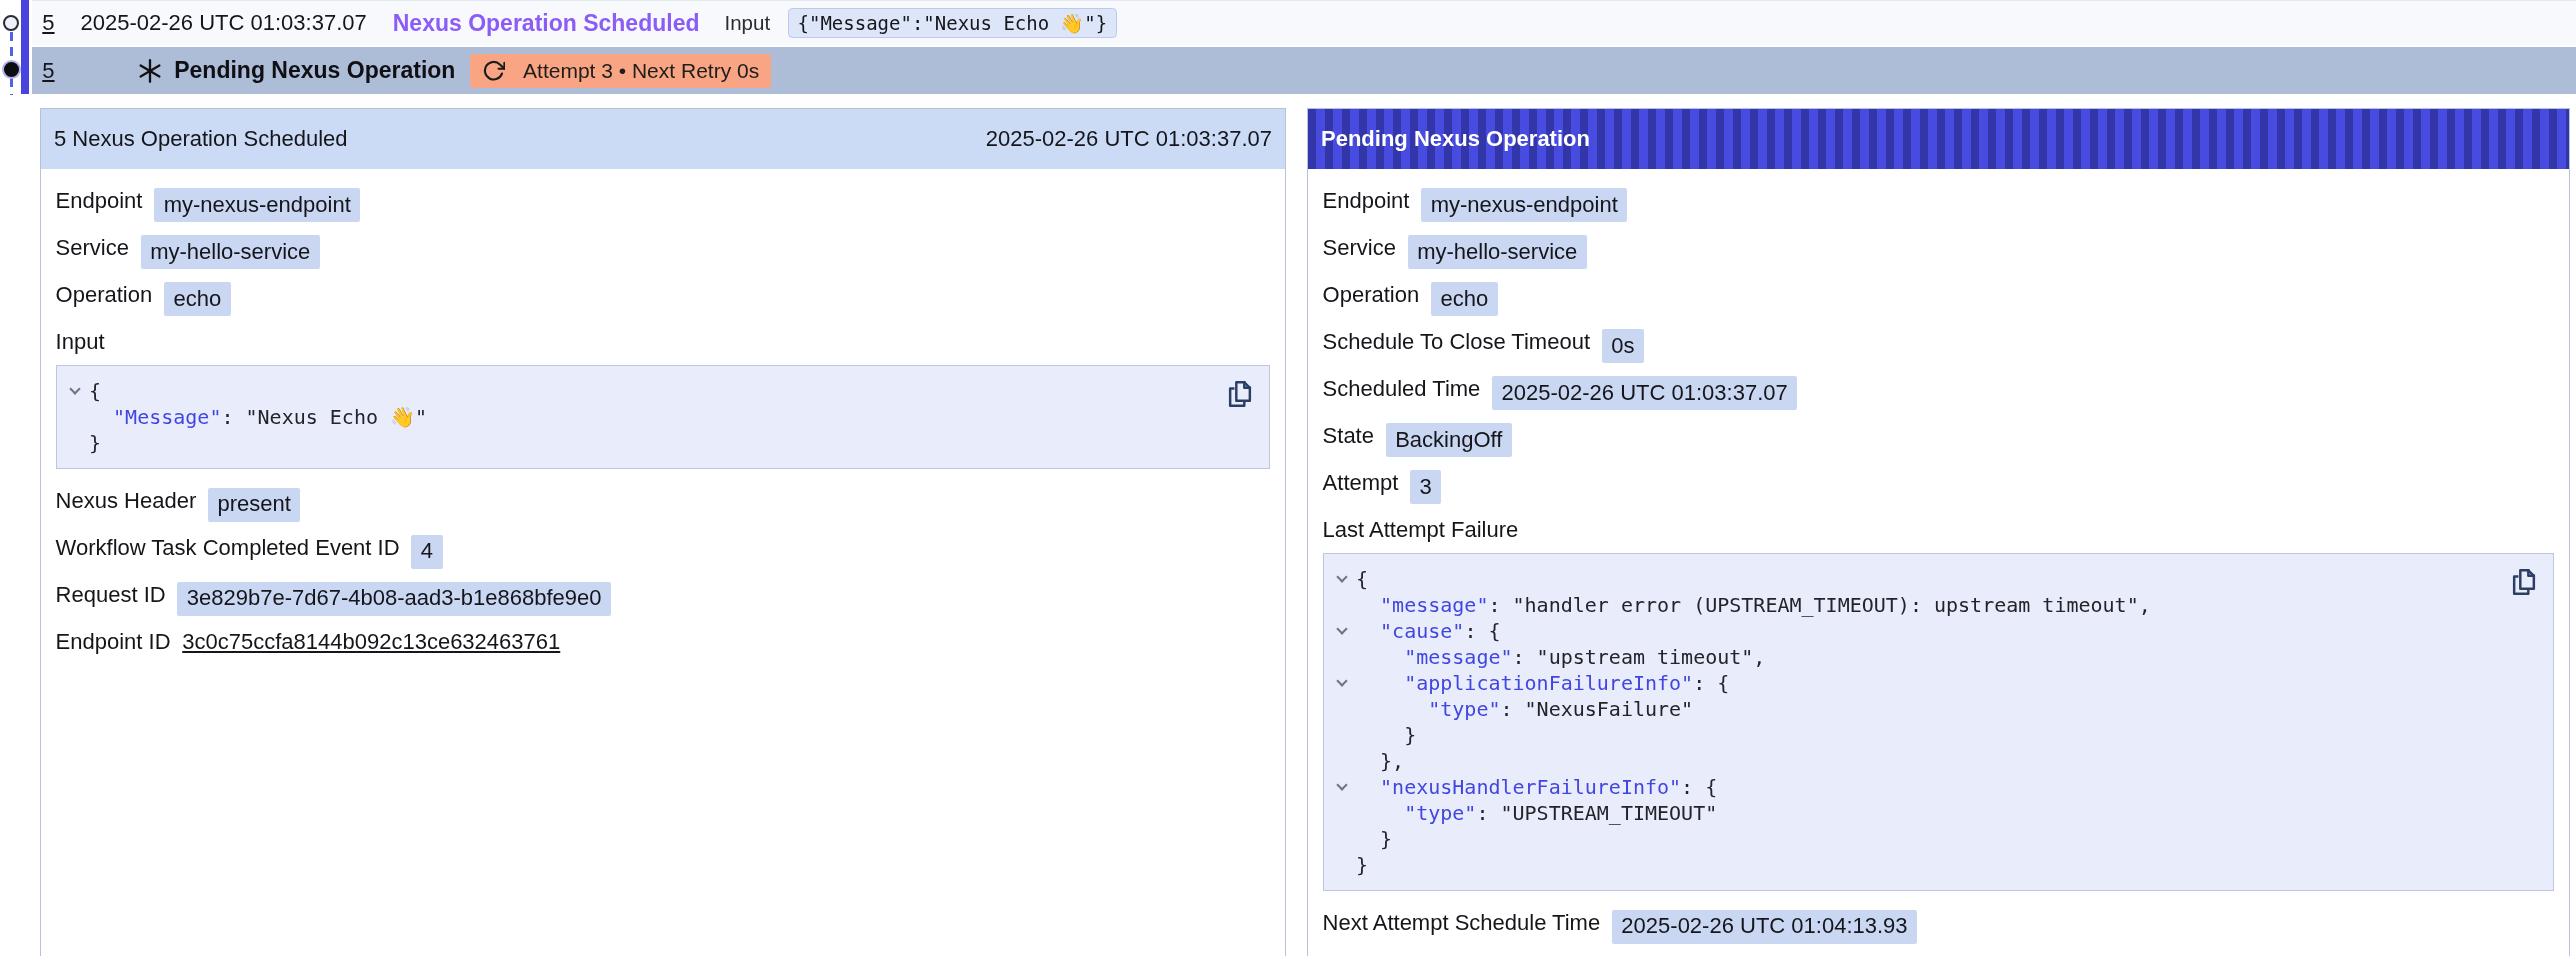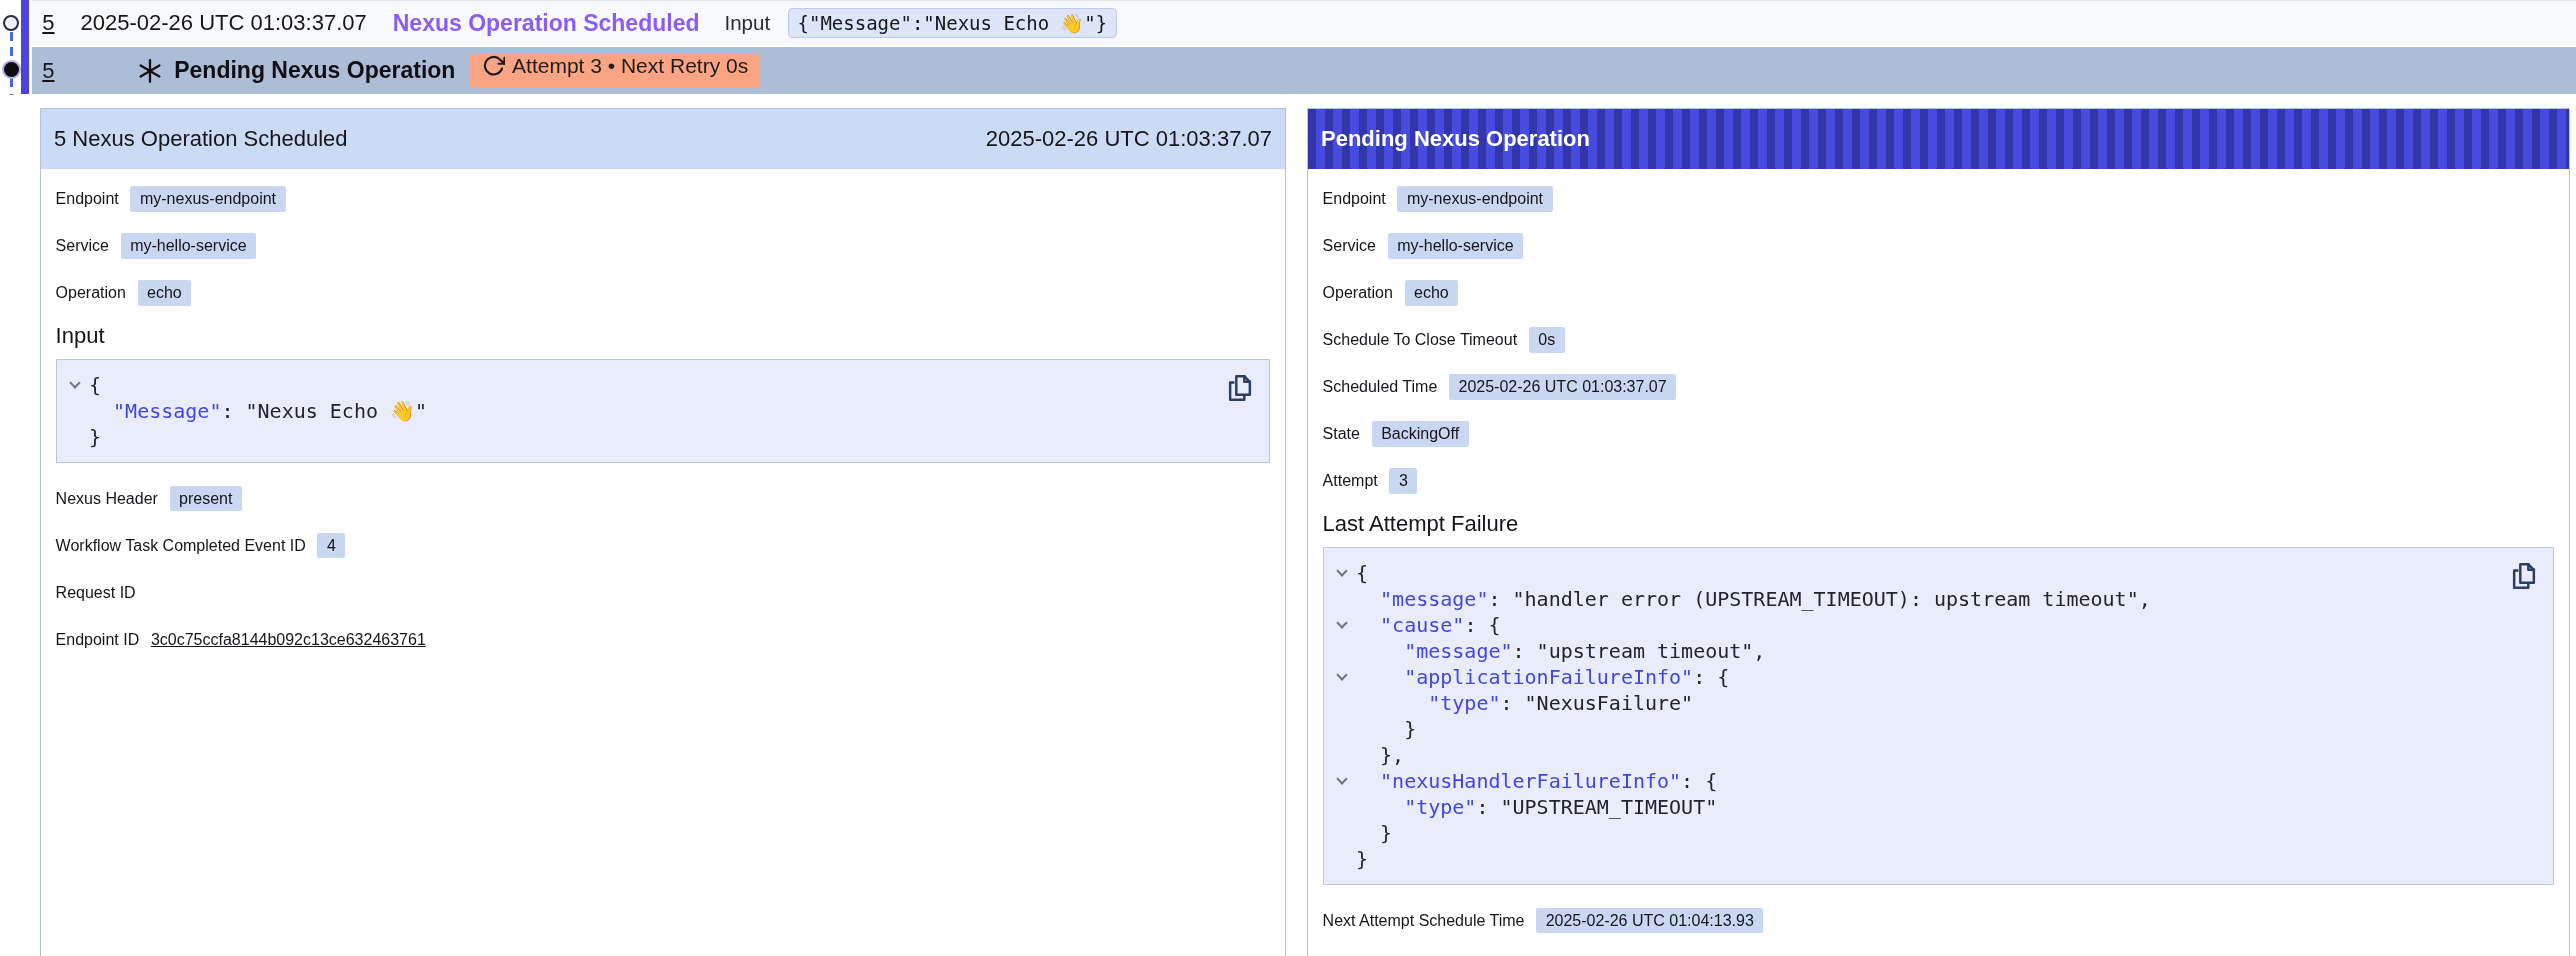--- a/index.html
+++ b/index.html
@@ -22,35 +22,35 @@
   .row2 { top: 47px; height: 47px; background: #adbdd8; }
   .eid { font-size: 22px; color: #15151a; text-decoration: underline; cursor: pointer; }
   .ets { margin-left: 26px; font-size: 22px; }
   .etitle { margin-left: 26px; font-size: 23px; font-weight: 700; color: #8b5cf6; }
   .ilabel { margin-left: 25px; font-size: 20.5px; color: #2b2b33; }
   .ipill { margin-left: 17.6px; font: 19px "DejaVu Sans Mono", monospace; background: #dde6f9;
            border: 1.5px solid #bdc9ec; border-radius: 4.4px; padding: 2.9px 8.8px; color: #16161d; cursor: pointer; }
   .aster { margin-left: 82px; display: inline-flex; }
   .aster svg { width: 26px; height: 26px; stroke: #121212; stroke-width: 3.2; stroke-linecap: round; }
   .etitle2 { margin-left: 11.7px; font-size: 23px; font-weight: 700; color: #101014; }
-  .abadge { margin-left: 14.6px; height: 34px; display: inline-flex; align-items: flex-start; gap: 7px;
+  .abadge { margin-left: 14.6px; height: 34px; display: inline-flex; align-items: center; gap: 18px;
             background: #f9a583; border-radius: 2.9px; padding: 0 11.7px; font-size: 21px; color: #1d1d1d; }
   .ricon svg { width: 23.4px; height: 23.4px; fill: none; stroke: #1c1c1c; stroke-width: 2.2;
                stroke-linecap: round; stroke-linejoin: round; display: block; }
   
   .panel { position: absolute; top: 108px; height: 1025px; border: 1.5px solid #b6c2da; background: #fff; }
   .panel-left  { left: 40px;   width: 1246px; }
   .panel-right { left: 1307px; width: 1263px; }
   .phead { height: 60px; display: flex; align-items: center; justify-content: space-between;
            padding: 0 13px; font-size: 22px; }
   .phead-left  { background: #cbdaf5; color: #15151a; }
   .phead-right { background: repeating-linear-gradient(90deg, #3336a8 0 8px, #474be0 8px 17px);
                  color: #ffffff; font-weight: 600; }
   .pbody { padding: 13px 14.6px 0; }
-  .field { display: flex; align-items: center; margin-bottom: 13px; height: 34px; font-size: 16px; }
+  .field { display: flex; margin-bottom: 13px; height: 34px; font-size: 22px; margin-top: 6px; }
   .flabel { margin-right: 11.7px; white-space: nowrap; }
   .vbadge { background: #c9d7f3; border-radius: 2px; padding: 3.7px 9.5px; white-space: nowrap; }
   .vlink  { color: #15151a; text-decoration: underline; cursor: pointer; }
   .sect-label { font-size: 22px; margin: 4.4px 0 10.3px; }
   .codeblock { position: relative; background: #e9edfb; border: 1.5px solid #bcc6e0;
                padding: 11.7px 59px 11.7px 4.4px; margin-bottom: 19px; }
   .cline { display: flex; }
   .gut { width: 28px; flex: 0 0 28px; display: flex; justify-content: center; align-items: center; height: 26px; }
   .chev { width: 8px; height: 8px; border-left: 2.2px solid #6d7585; border-bottom: 2.2px solid #6d7585;
           transform: rotate(-45deg); margin-top: -4.4px; cursor: pointer; }
@@ -143,20 +143,21 @@
         <div class="field">
           <span class="flabel">Nexus Header</span>
           <span class="vbadge">present</span>
         </div>
         <div class="field">
           <span class="flabel">Workflow Task Completed Event ID</span>
           <span class="vbadge">4</span>
         </div>
         <div class="field">
           <span class="flabel">Request ID</span>
+          <span class="vbadge">3e829b7e-7d67-4b08-aad3-b1e868bfe9e0</span>
         </div>
         <div class="field">
           <span class="flabel">Endpoint ID</span>
           <span class="vlink">3c0c75ccfa8144b092c13ce632463761</span>
         </div>
       </div>
   </section>
 
   <section class="panel panel-right">
     <header class="phead phead-right">

